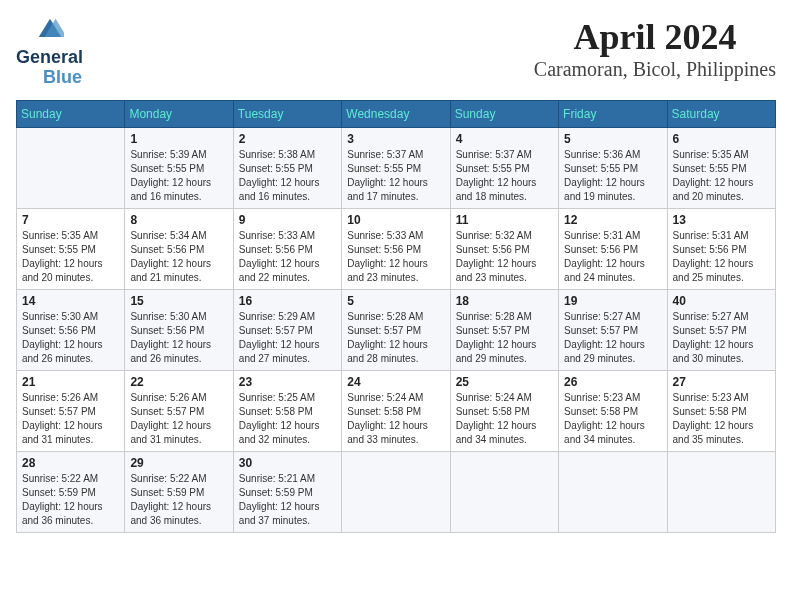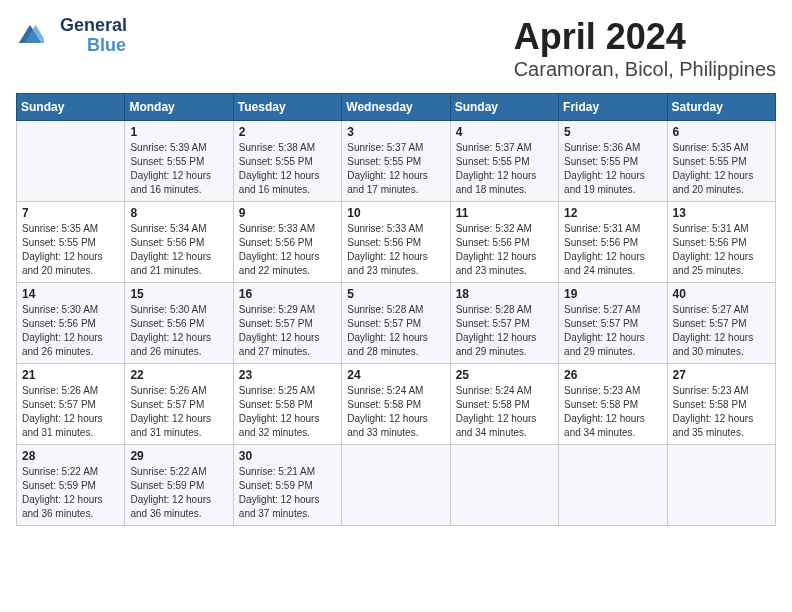--- a/index.html
+++ b/index.html
@@ -12,56 +12,58 @@
     }
     .header-area {
       display: flex;
       justify-content: space-between;
       align-items: flex-start;
       margin-bottom: 12px;
     }
     .logo {
       display: flex;
       align-items: center;
-      gap: 16px;
+      gap: 4px;
+      flex-direction: column;
     }
     .logo-text {
       font-size: 18px;
       font-weight: bold;
       color: #1a3a5c;
       line-height: 1.1;
     }
     .logo-icon {
       width: 28px;
       height: 28px;
     }
     .title-area {
-      text-align: left;
+      text-align: center;
+      font-family: Liberation Serif, serif;
     }
     .main-title {
       font-size: 36px;
       font-weight: bold;
       color: #222;
     }
     .subtitle {
       font-size: 20px;
       color: #444;
     }
     .calendar {
       width: 100%;
       border-collapse: collapse;
       font-size: 11px;
     }
     .calendar thead tr th {
       background-color: #2e6da4;
-      color: #ffffff;
+      color: #5eead4;
       padding: 6px 4px;
       text-align: left;
       font-size: 12px;
-      font-weight: bold;
+      font-weight: normal;
       border: 1px solid #1a4f80;
     }
     .calendar tbody tr td {
       border: 1px solid #ccc;
       vertical-align: top;
       padding: 4px 5px;
       min-height: 80px;
       width: calc(100% / 7);
     }
     .calendar tbody tr:nth-child(odd) td {

